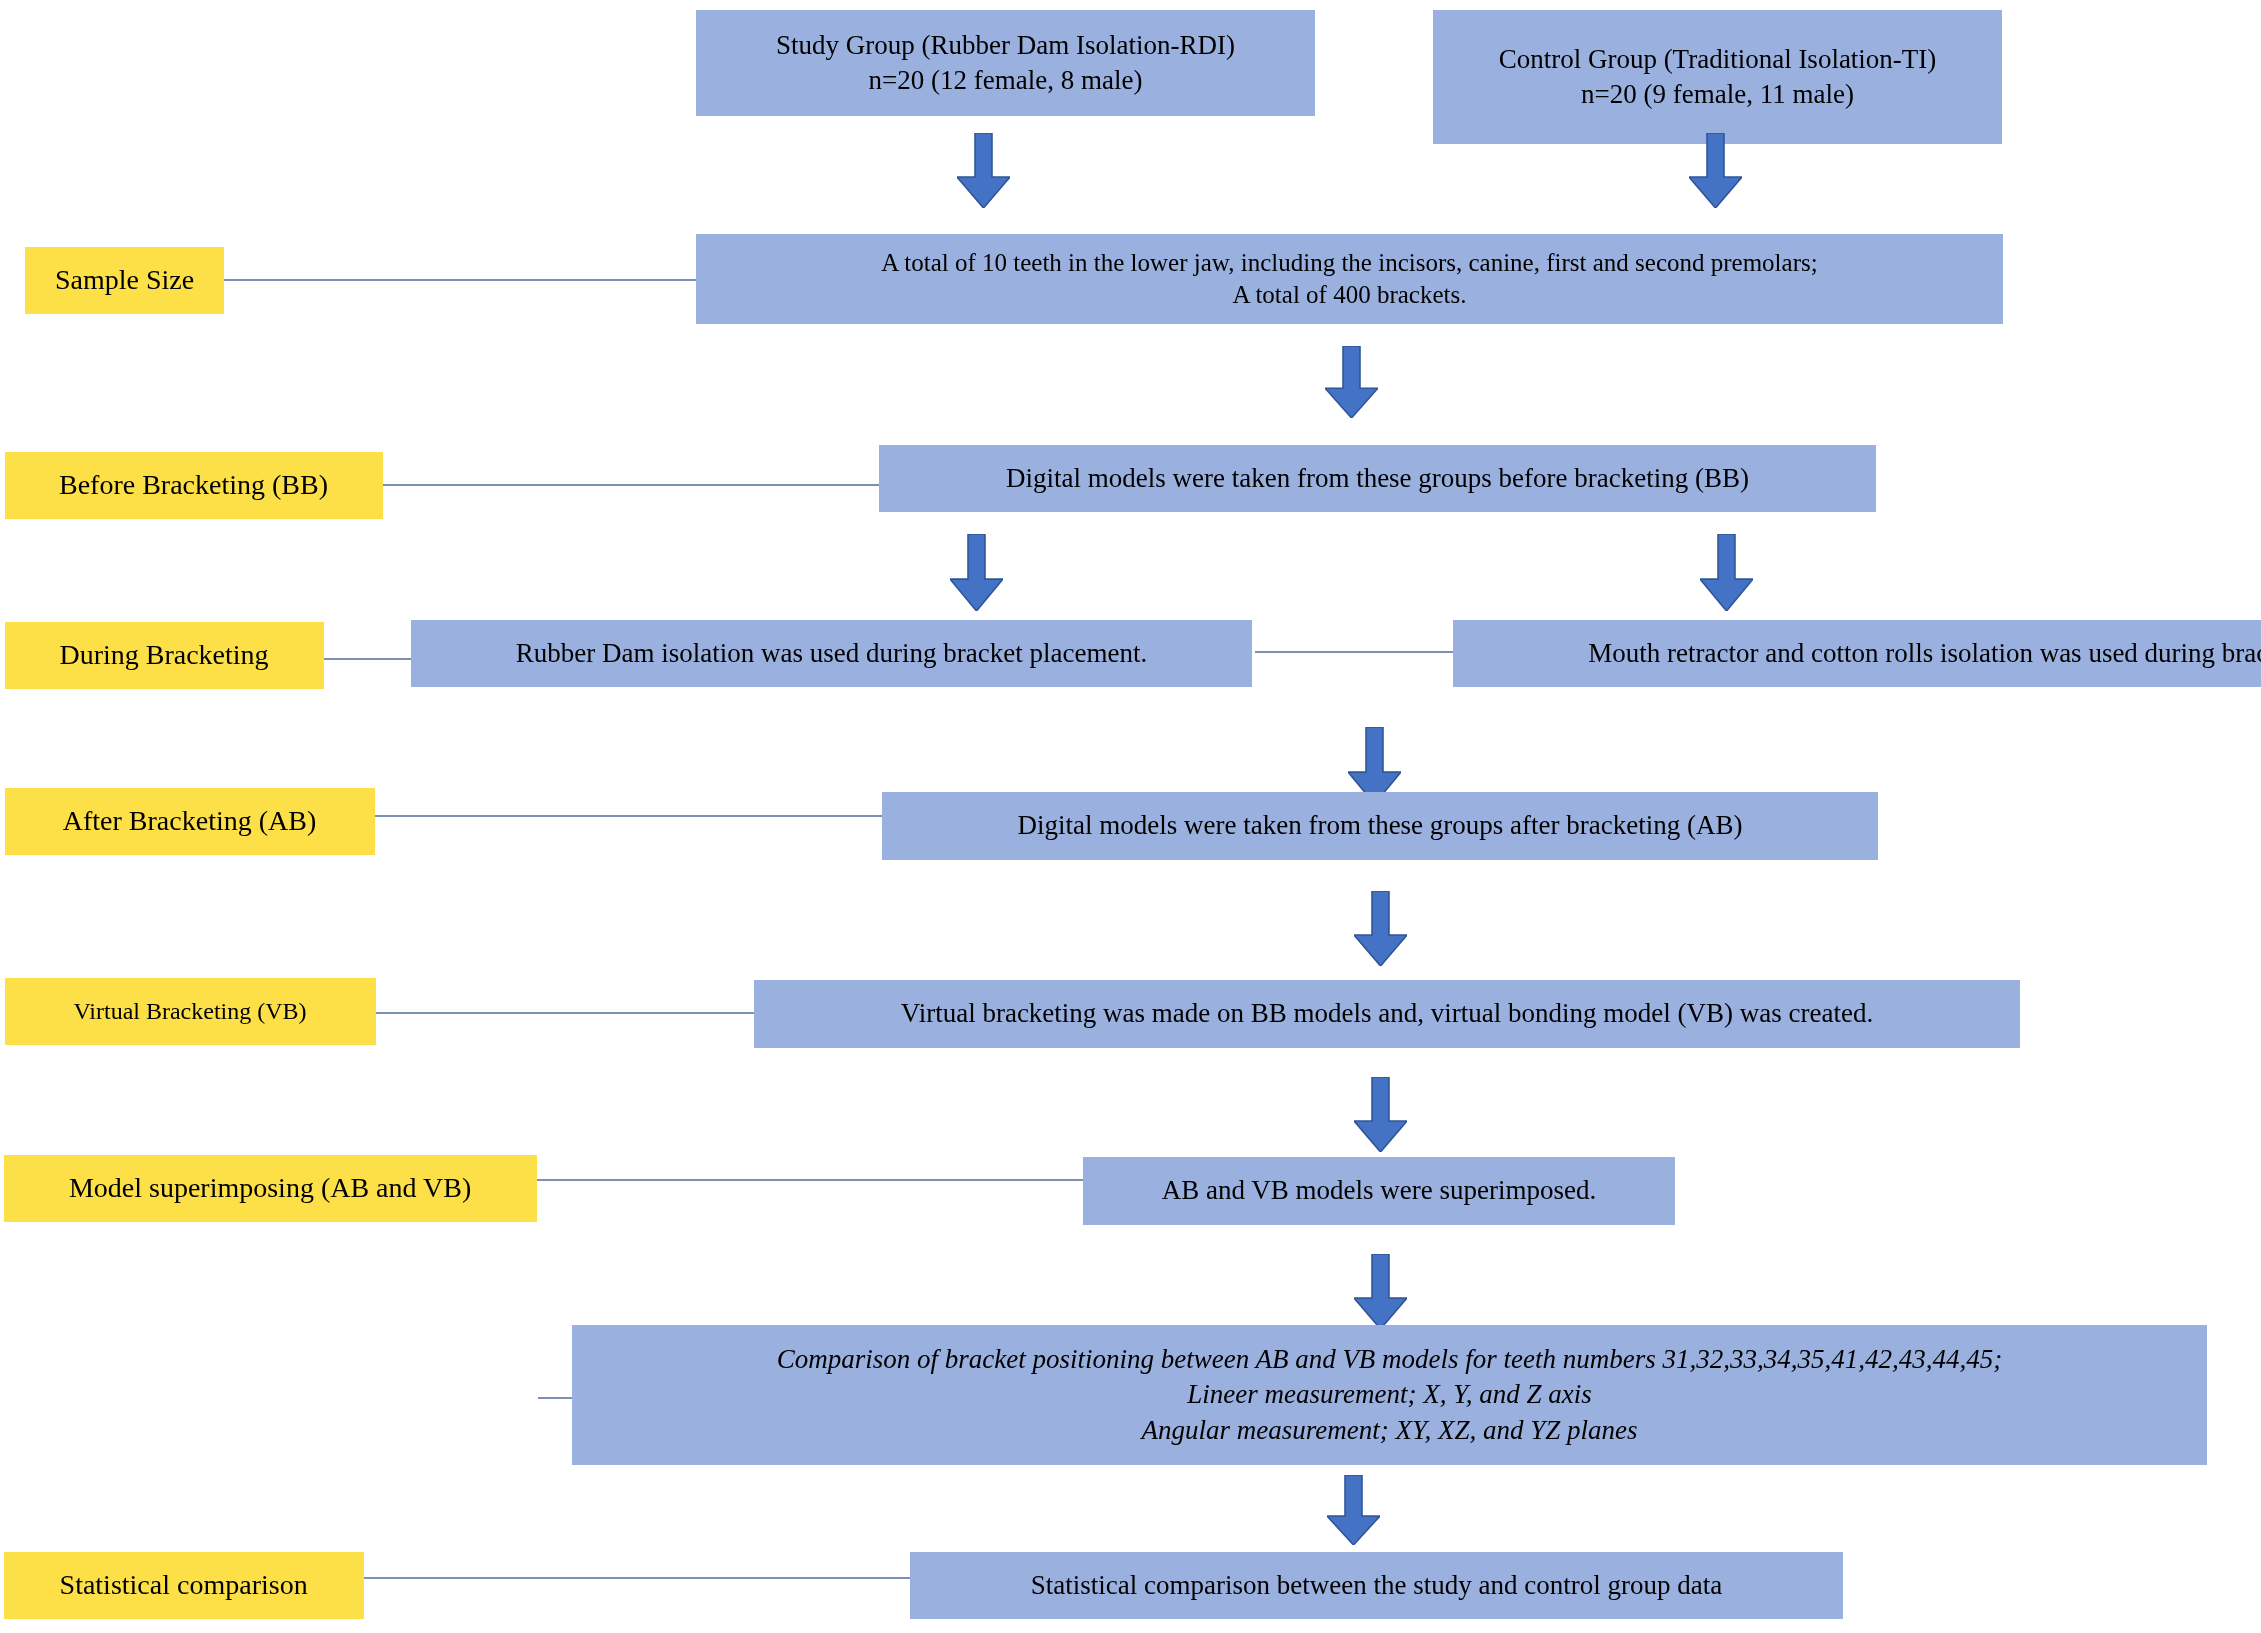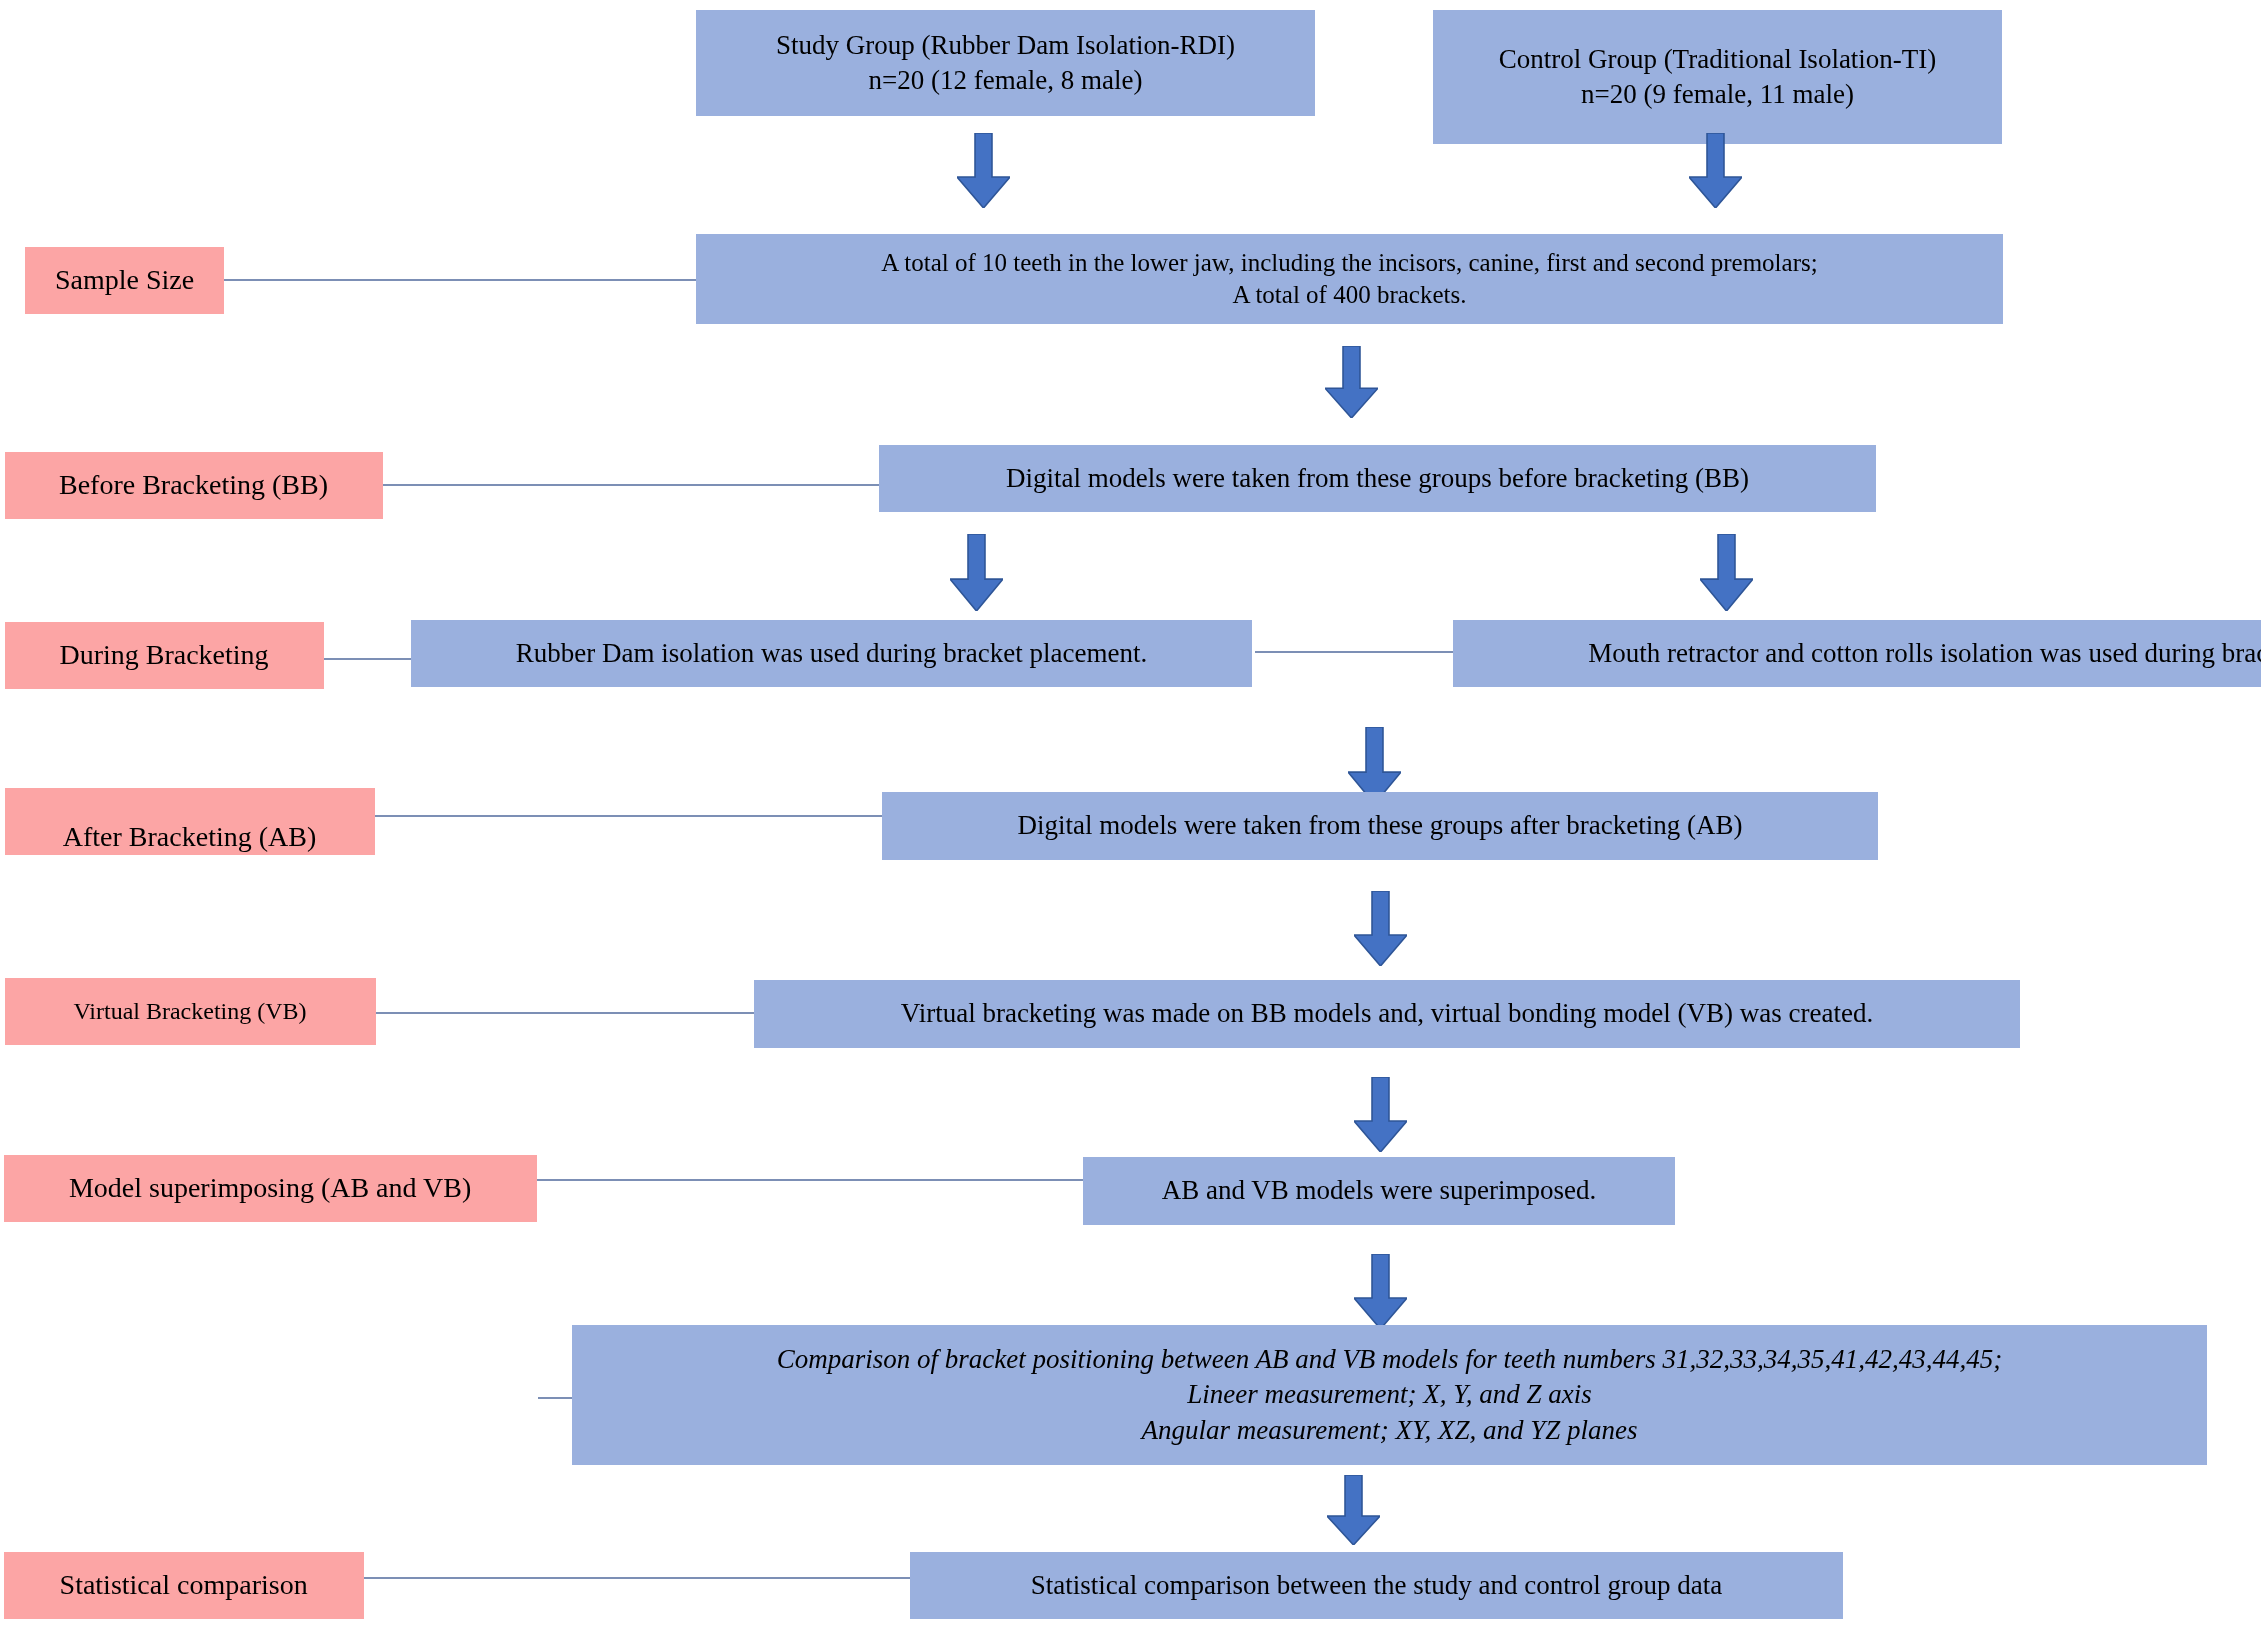--- a/index.html
+++ b/index.html
@@ -22,21 +22,21 @@
     align-items: center;
     justify-content: center;
     text-align: center;
     color: #000000;
     line-height: 1.30;
   }
   .blue {
     background: #9AB0DE;
   }
   .green {
-    background: #fca5a5;
+    background: #fde047;
   }
   .box .txt {
     width: 100%;
     padding: 0 6.3px;
     white-space: pre-line;
   }
   
   .hline {
     position: absolute;
     height: 2.3px;
@@ -131,21 +131,21 @@
   </div>
 
   <div class="arrow" style="left:1348px; top:727px; width:53px; height:77px;">
     <svg viewBox="0 0 100 140" preserveAspectRatio="none">
       <polygon points="34,0 66,0 66,82 100,82 50,140 0,82 34,82" fill="#4472C4" stroke="#2E5597" stroke-width="3"></polygon>
     </svg>
   </div>
 
   <div class="hline" style="left:372px; top:815px; width:511px;"></div>
 
-  <div class="box green" style="left:4.5px; top:788px; width:370px; height:67px; font-size:28px;align-items:flex-end;">
+  <div class="box green" style="left:4.5px; top:788px; width:370px; height:67px; font-size:28px;">
     <span class="txt">After Bracketing (AB)</span>
   </div>
 
   <div class="box blue" style="left:882px; top:792px; width:996px; height:68px; font-size:27px;">
     <span class="txt">Digital models were taken from these groups after bracketing (AB)</span>
   </div>
 
   <div class="arrow" style="left:1354px; top:891px; width:53px; height:75px;">
     <svg viewBox="0 0 100 140" preserveAspectRatio="none">
       <polygon points="34,0 66,0 66,82 100,82 50,140 0,82 34,82" fill="#4472C4" stroke="#2E5597" stroke-width="3"></polygon>

